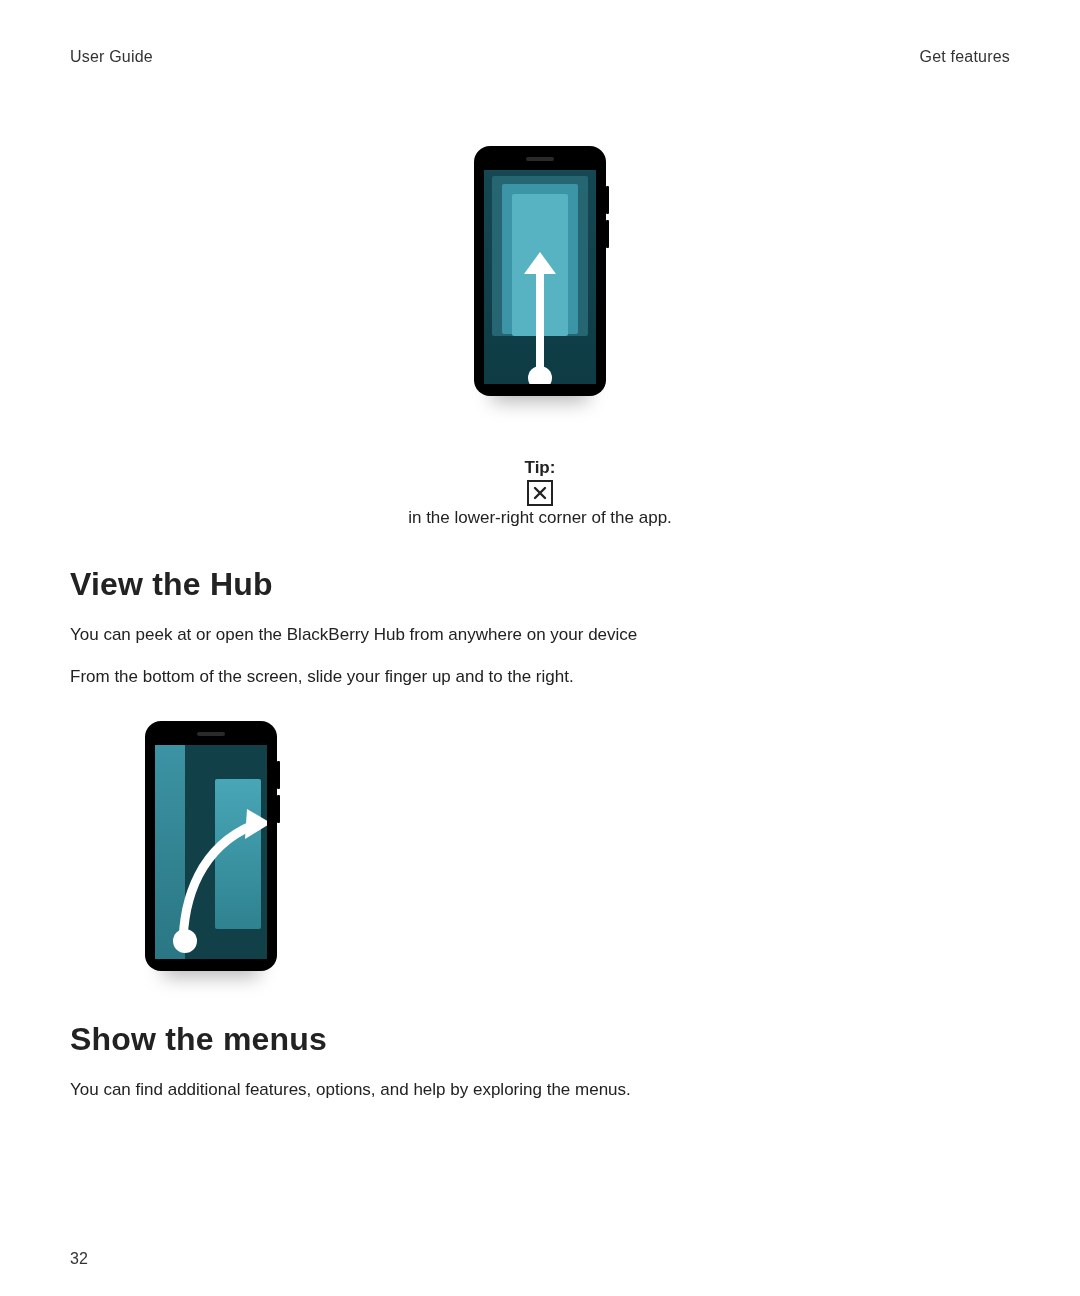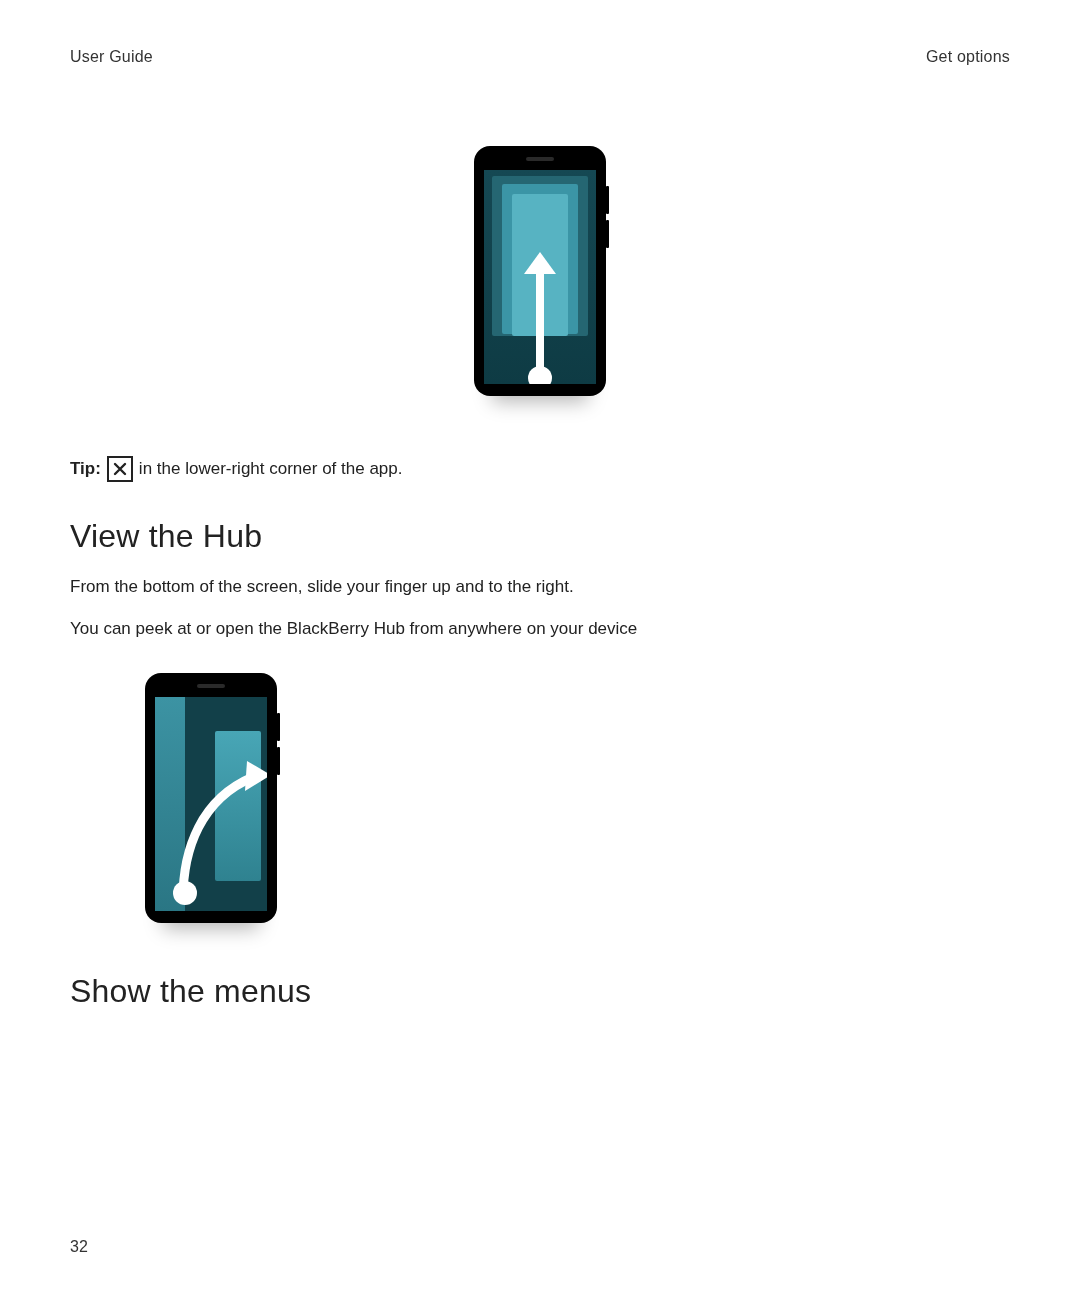--- a/index.html
+++ b/index.html
@@ -37,49 +37,50 @@
     margin: 30px 0 10px 75px;
   }
   .tip-line {
     font-size: 17px;
     line-height: 24px;
     color: #222;
     margin-bottom: 36px;
     display: flex;
     align-items: center;
     flex-wrap: wrap;
+    flex-direction: column;
   }
   .tip-line strong { font-weight: 700; }
   .close-icon-box {
     display: inline-flex;
     align-items: center;
     justify-content: center;
     width: 22px;
     height: 22px;
     border: 2px solid #222;
     margin: 0 6px;
     vertical-align: middle;
   }
   .close-icon-box svg { display:block; }
   h2.section-heading {
     font-size: 32px;
-    font-weight: 400;
+    font-weight: 700;
     color: #222;
     margin: 0 0 18px 0;
     letter-spacing: 0.2px;
   }
   p.body-text {
     font-size: 17px;
     line-height: 28px;
     color: #222;
     margin: 0 0 14px 0;
   }
   .page-number {
     position: absolute;
-    bottom: 40px;
+    bottom: 28px;
     left: 70px;
     font-size: 16px;
     color: #333;
   }
 
   
   .phone {
     width: 132px;
     height: 250px;
     background: #000;
@@ -154,21 +155,21 @@
 
   .spacer-40 { height:40px; }
 </style>
 </head>
 <body>
 
 <div class="page">
 
   <div class="header-row">
     <span>User Guide</span>
-    <span>Get options</span>
+    <span>Get features</span>
   </div>
 
   <div class="figure-center">
     <div class="phone">
       <div class="speaker"></div>
       <div class="side-btn"></div>
         <div class="side-btn2"></div>
       <div class="screen">
         <div class="cards-stack">
           <div class="card c1"></div>
@@ -187,22 +188,22 @@
     <strong>Tip:</strong>
     <span class="close-icon-box">
       <svg width="14" height="14" viewBox="0 0 14 14">
         <path d="M2 2 L12 12 M12 2 L2 12" stroke="#222" stroke-width="2.4" stroke-linecap="round"></path>
       </svg>
     </span>
     <span> in the lower-right corner of the app.</span>
   </div>
 
   <h2 class="section-heading">View the Hub</h2>
+  <p class="body-text">You can peek at or open the BlackBerry Hub from anywhere on your device</p>
   <p class="body-text">From the bottom of the screen, slide your finger up and to the right.</p>
-  <p class="body-text">You can peek at or open the BlackBerry Hub from anywhere on your device</p>
 
   <div class="figure-left">
     <div class="phone hub">
       <div class="speaker"></div>
       <div class="side-btn"></div>
         <div class="side-btn2"></div>
       <div class="screen">
         <div class="pane-left"></div>
         <div class="pane-right"></div>
         <svg class="curve" viewBox="0 0 110 170">
@@ -210,15 +211,16 @@
           <polygon points="86,22 110,36 84,52" fill="#fff"></polygon>
         </svg>
         <div class="dot"></div>
       </div>
     </div>
   </div>
 
   <div class="spacer-40"></div>
 
   <h2 class="section-heading">Show the menus</h2>
+  <p class="body-text">You can find additional features, options, and help by exploring the menus.</p>
 
   <div class="page-number">32</div>
 </div>
 
 </body></html>

